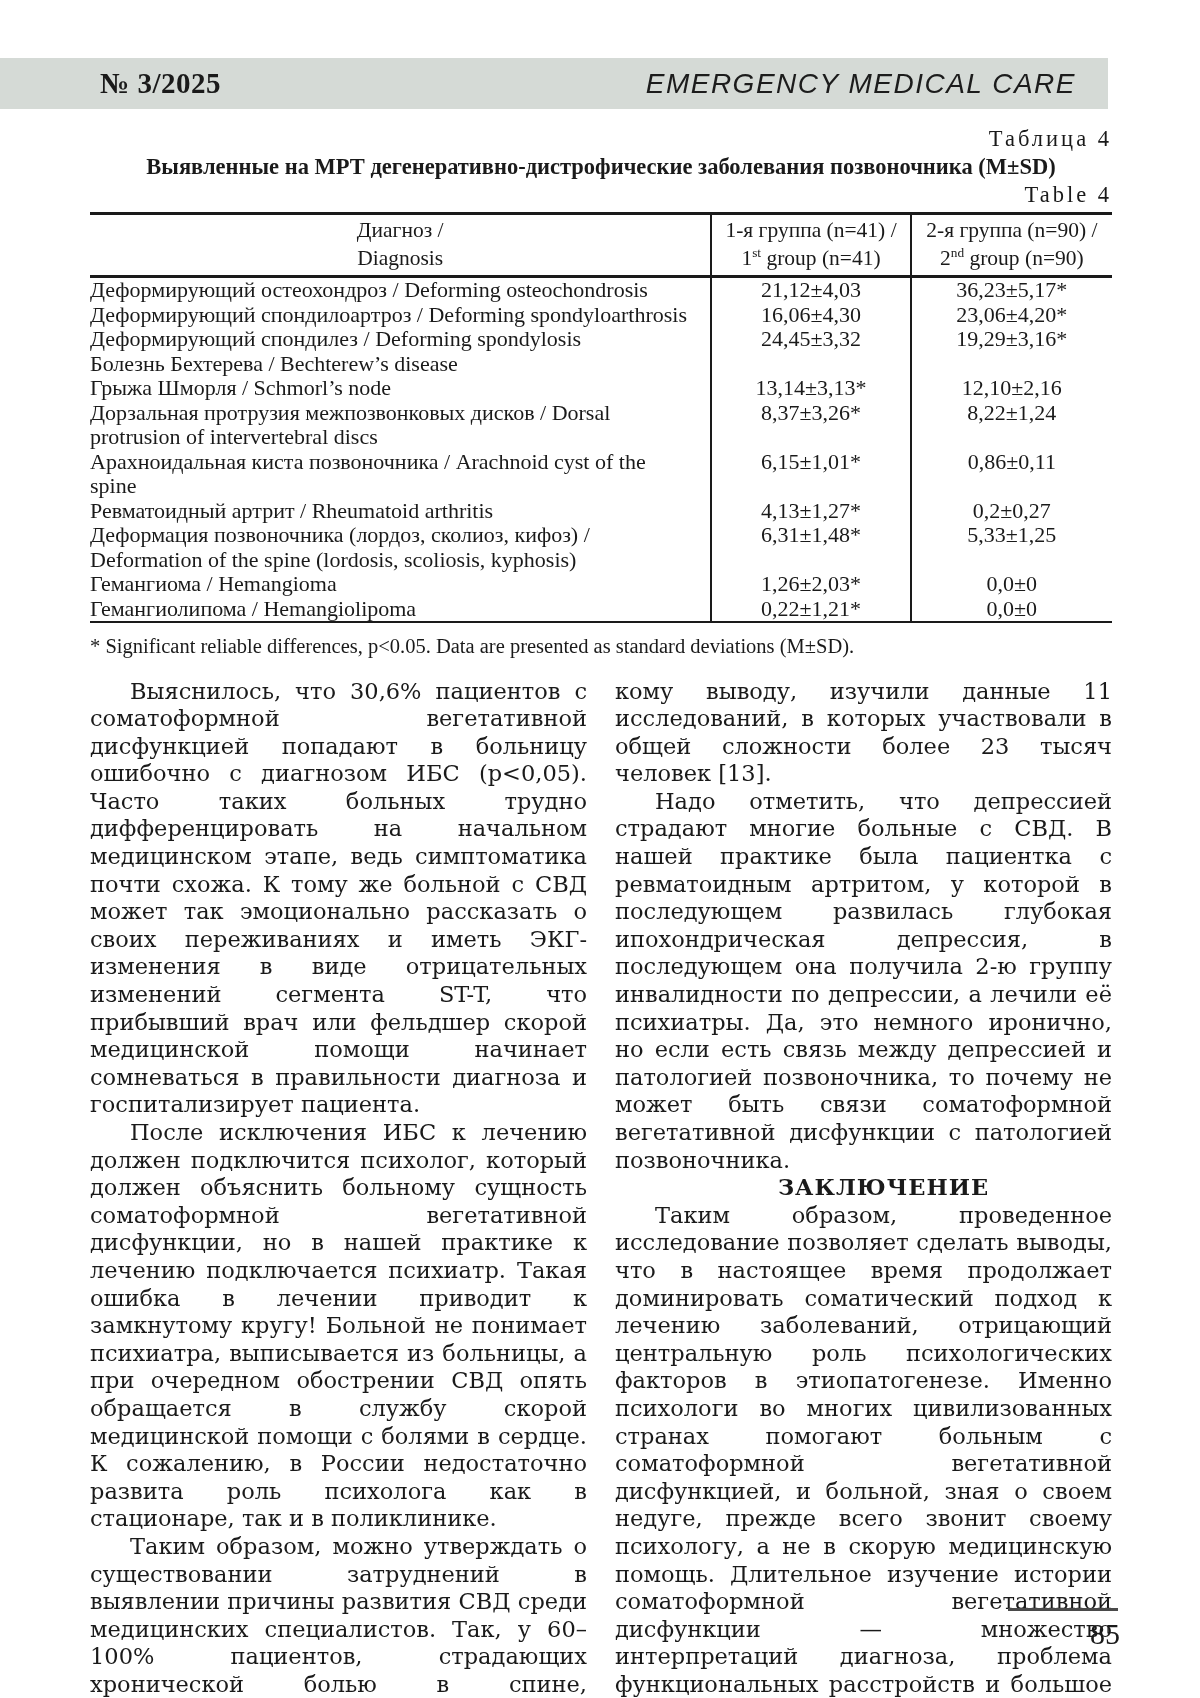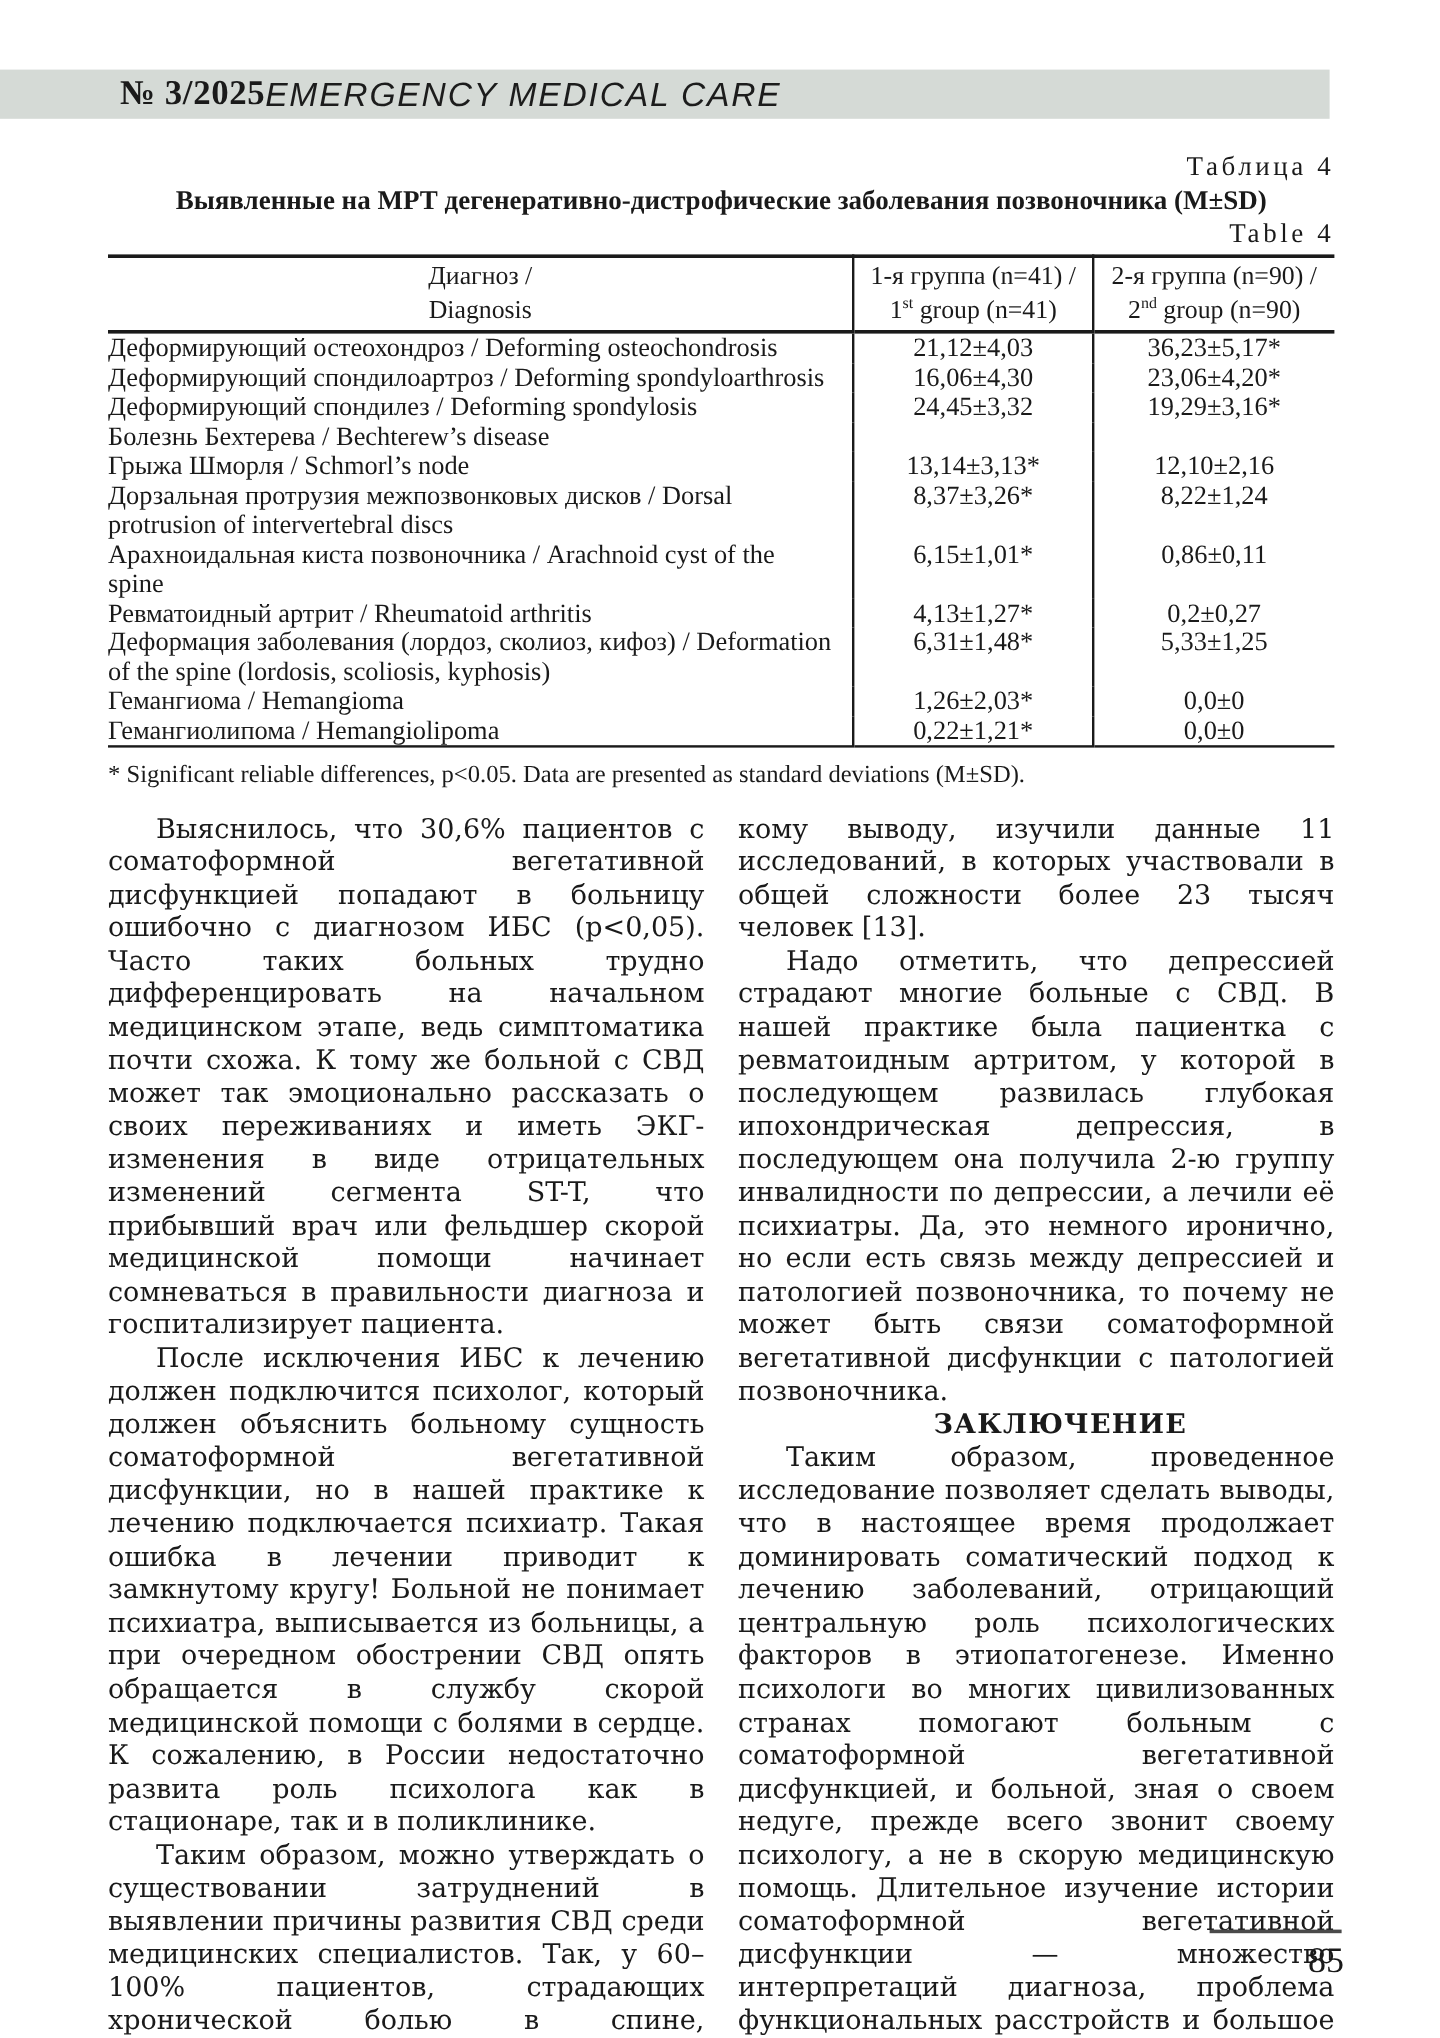--- a/index.html
+++ b/index.html
@@ -10,23 +10,24 @@
     height: 1698px;
     background: #ffffff;
     overflow: hidden;
     font-family: "DejaVu Serif", serif;
     color: #1a1a1a;
   }
   
   .header-band {
     position: absolute;
     left: 0; top: 58px;
-    width: 1108px; height: 41px;
+    width: 1108px; height: 51px;
     display: flex;
     align-items: center;
+    justify-content: space-between;
     padding: 0 32px 0 100px;
   }
   .issue {
     font-family: "Liberation Serif", serif;
     font-weight: bold;
     font-size: 29px;
     letter-spacing: 0.5px;
   }
   .journal {
     font-family: "Liberation Sans", sans-serif;
@@ -197,21 +198,21 @@
           <td class="cell-diagnosis">Арахноидальная киста позвоночника / Arachnoid cyst of the spine</td>
           <td class="cell-val b-left">6,15±1,01*</td>
           <td class="cell-val b-left">0,86±0,11</td>
         </tr>
         <tr>
           <td class="cell-diagnosis">Ревматоидный артрит / Rheumatoid arthritis</td>
           <td class="cell-val b-left">4,13±1,27*</td>
           <td class="cell-val b-left">0,2±0,27</td>
         </tr>
         <tr>
-          <td class="cell-diagnosis">Деформация заболевания (лордоз, сколиоз, кифоз) / Deformation of the spine (lordosis, scoliosis, kyphosis)</td>
+          <td class="cell-diagnosis">Деформация позвоночника (лордоз, сколиоз, кифоз) / Deformation of the spine (lordosis, scoliosis, kyphosis)</td>
           <td class="cell-val b-left">6,31±1,48*</td>
           <td class="cell-val b-left">5,33±1,25</td>
         </tr>
         <tr>
           <td class="cell-diagnosis">Гемангиома / Hemangioma</td>
           <td class="cell-val b-left">1,26±2,03*</td>
           <td class="cell-val b-left">0,0±0</td>
         </tr>
         <tr>
           <td class="cell-diagnosis">Гемангиолипома / Hemangiolipoma</td>

